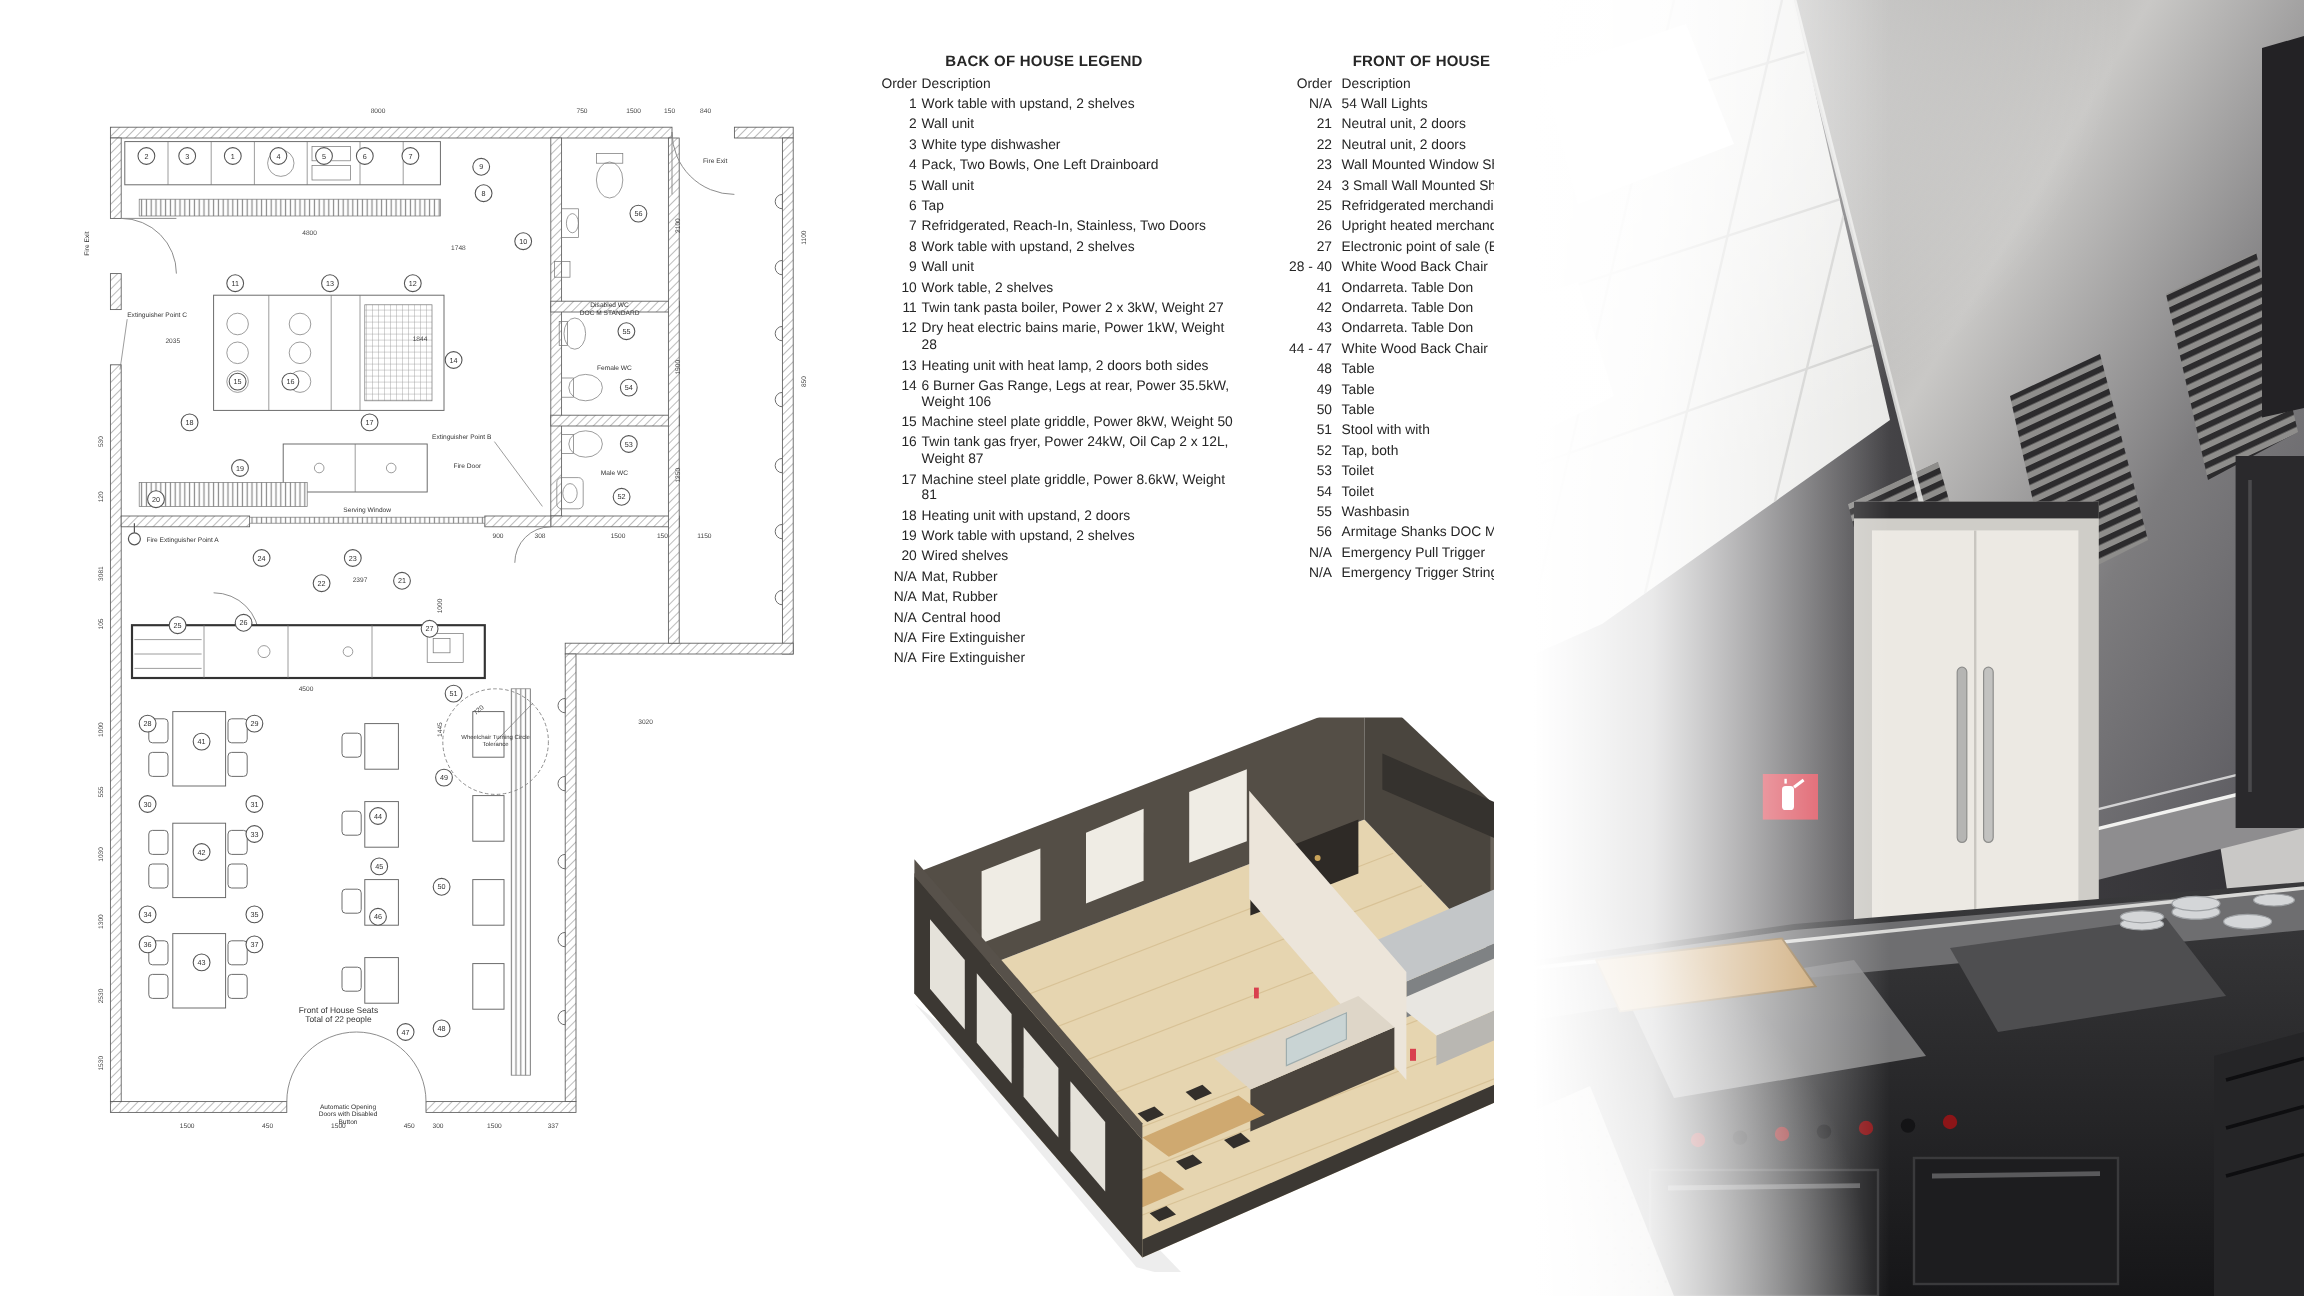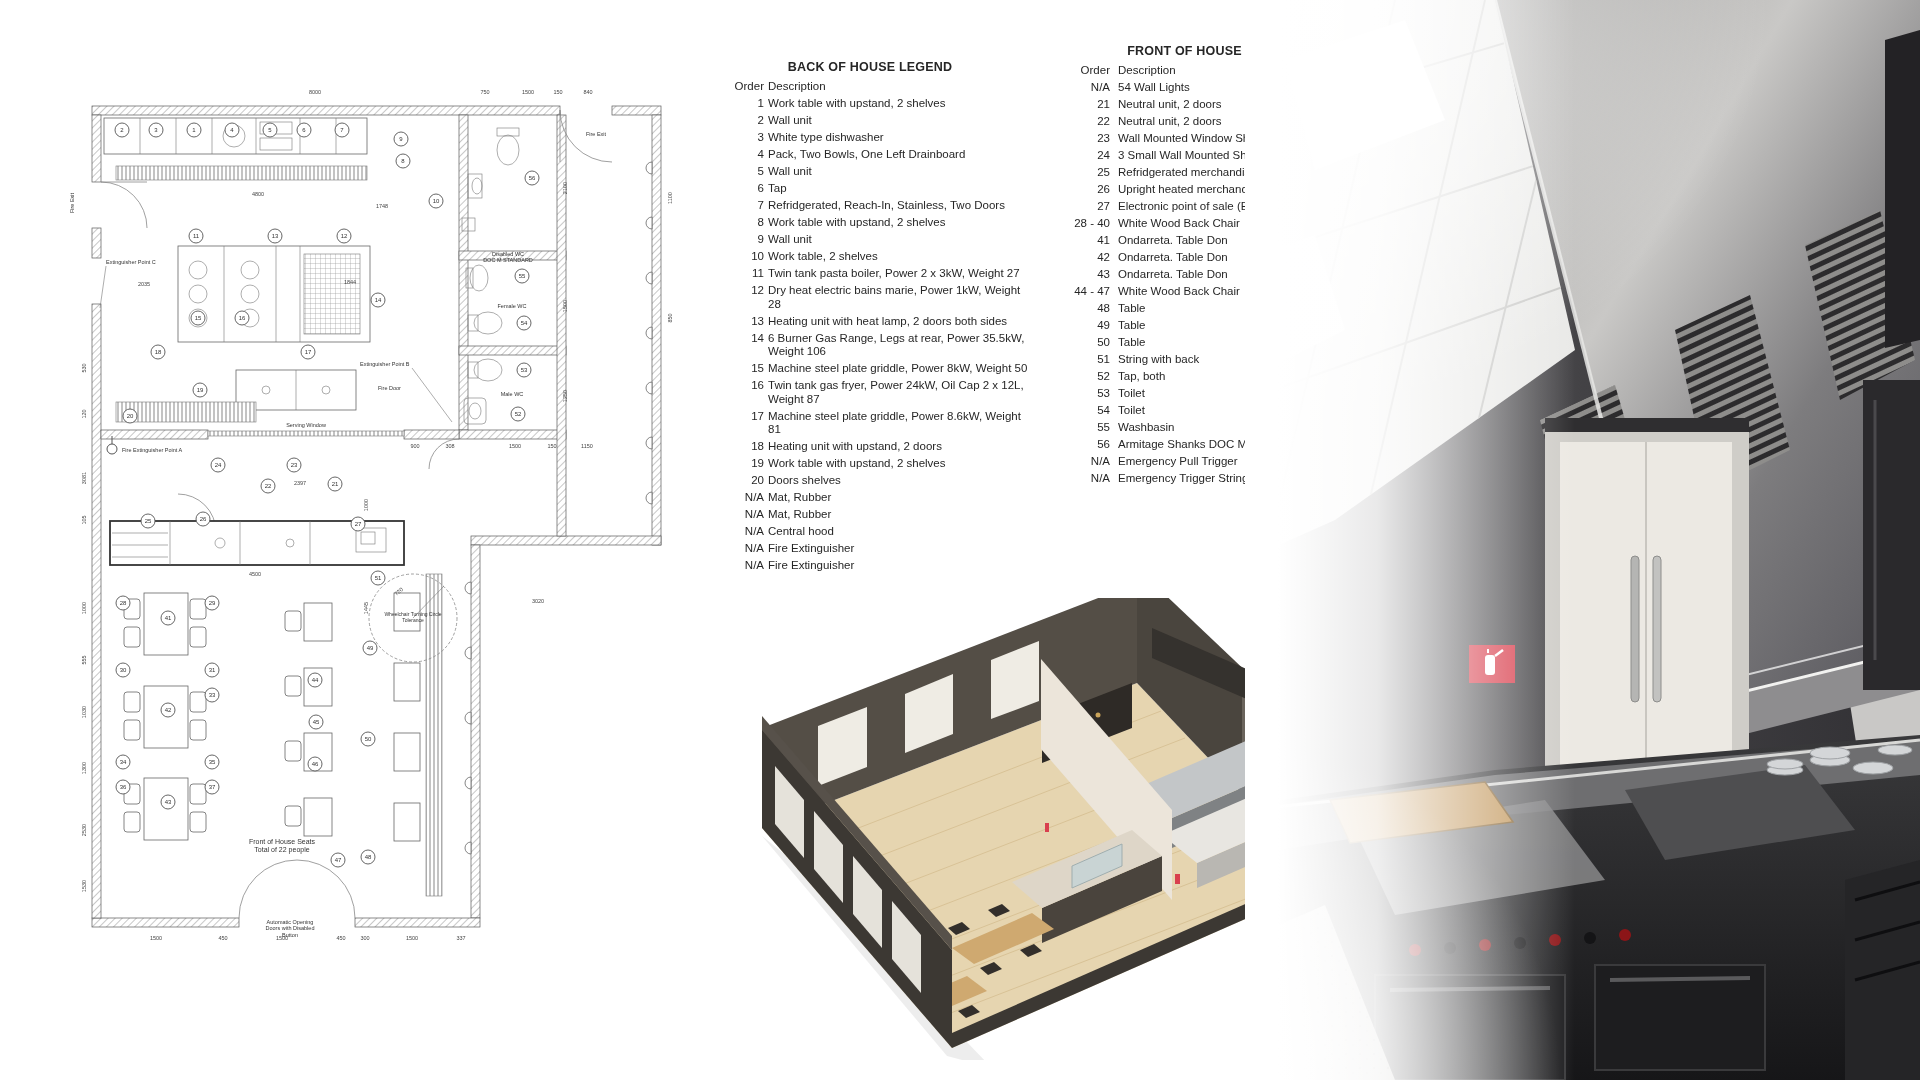--- a/index.html
+++ b/index.html
@@ -443,21 +443,21 @@
           <circle cx="278" cy="842" r="7" fill="#fff" stroke="#555" stroke-width="0.9"></circle>
           <text x="278" y="844.2" font-size="6" text-anchor="middle" fill="#333">47</text>
         </g>
         <g>
           <circle cx="308" cy="839" r="7" fill="#fff" stroke="#555" stroke-width="0.9"></circle>
           <text x="308" y="841.2" font-size="6" text-anchor="middle" fill="#333">48</text>
         </g>
       </g>
   </svg>
 
-  <section class="legend" id="boh" style="left:700px;top:60px;width:340px;">
+  <section class="legend" id="boh" style="left:700px;top:44px;width:340px;">
     <h2>BACK OF HOUSE LEGEND</h2>
     <div class="lhead">
       <span class="ord">Order</span>
       <span class="dsc">Description</span>
     </div>
     <div>
         <div class="lrow">
           <span class="ord">1</span>
           <span class="dsc">Work table with upstand, 2 shelves</span>
         </div>
@@ -528,21 +528,21 @@
         <div class="lrow">
           <span class="ord">18</span>
           <span class="dsc">Heating unit with upstand, 2 doors</span>
         </div>
         <div class="lrow">
           <span class="ord">19</span>
           <span class="dsc">Work table with upstand, 2 shelves</span>
         </div>
         <div class="lrow">
           <span class="ord">20</span>
-          <span class="dsc">Doors shelves</span>
+          <span class="dsc">Wired shelves</span>
         </div>
         <div class="lrow">
           <span class="ord">N/A</span>
           <span class="dsc">Mat, Rubber</span>
         </div>
         <div class="lrow">
           <span class="ord">N/A</span>
           <span class="dsc">Mat, Rubber</span>
         </div>
         <div class="lrow">
@@ -626,21 +626,21 @@
         <div class="lrow">
           <span class="ord">49</span>
           <span class="dsc">Table</span>
         </div>
         <div class="lrow">
           <span class="ord">50</span>
           <span class="dsc">Table</span>
         </div>
         <div class="lrow">
           <span class="ord">51</span>
-          <span class="dsc">String with back</span>
+          <span class="dsc">Stool with with</span>
         </div>
         <div class="lrow">
           <span class="ord">52</span>
           <span class="dsc">Tap, both</span>
         </div>
         <div class="lrow">
           <span class="ord">53</span>
           <span class="dsc">Toilet</span>
         </div>
         <div class="lrow">

